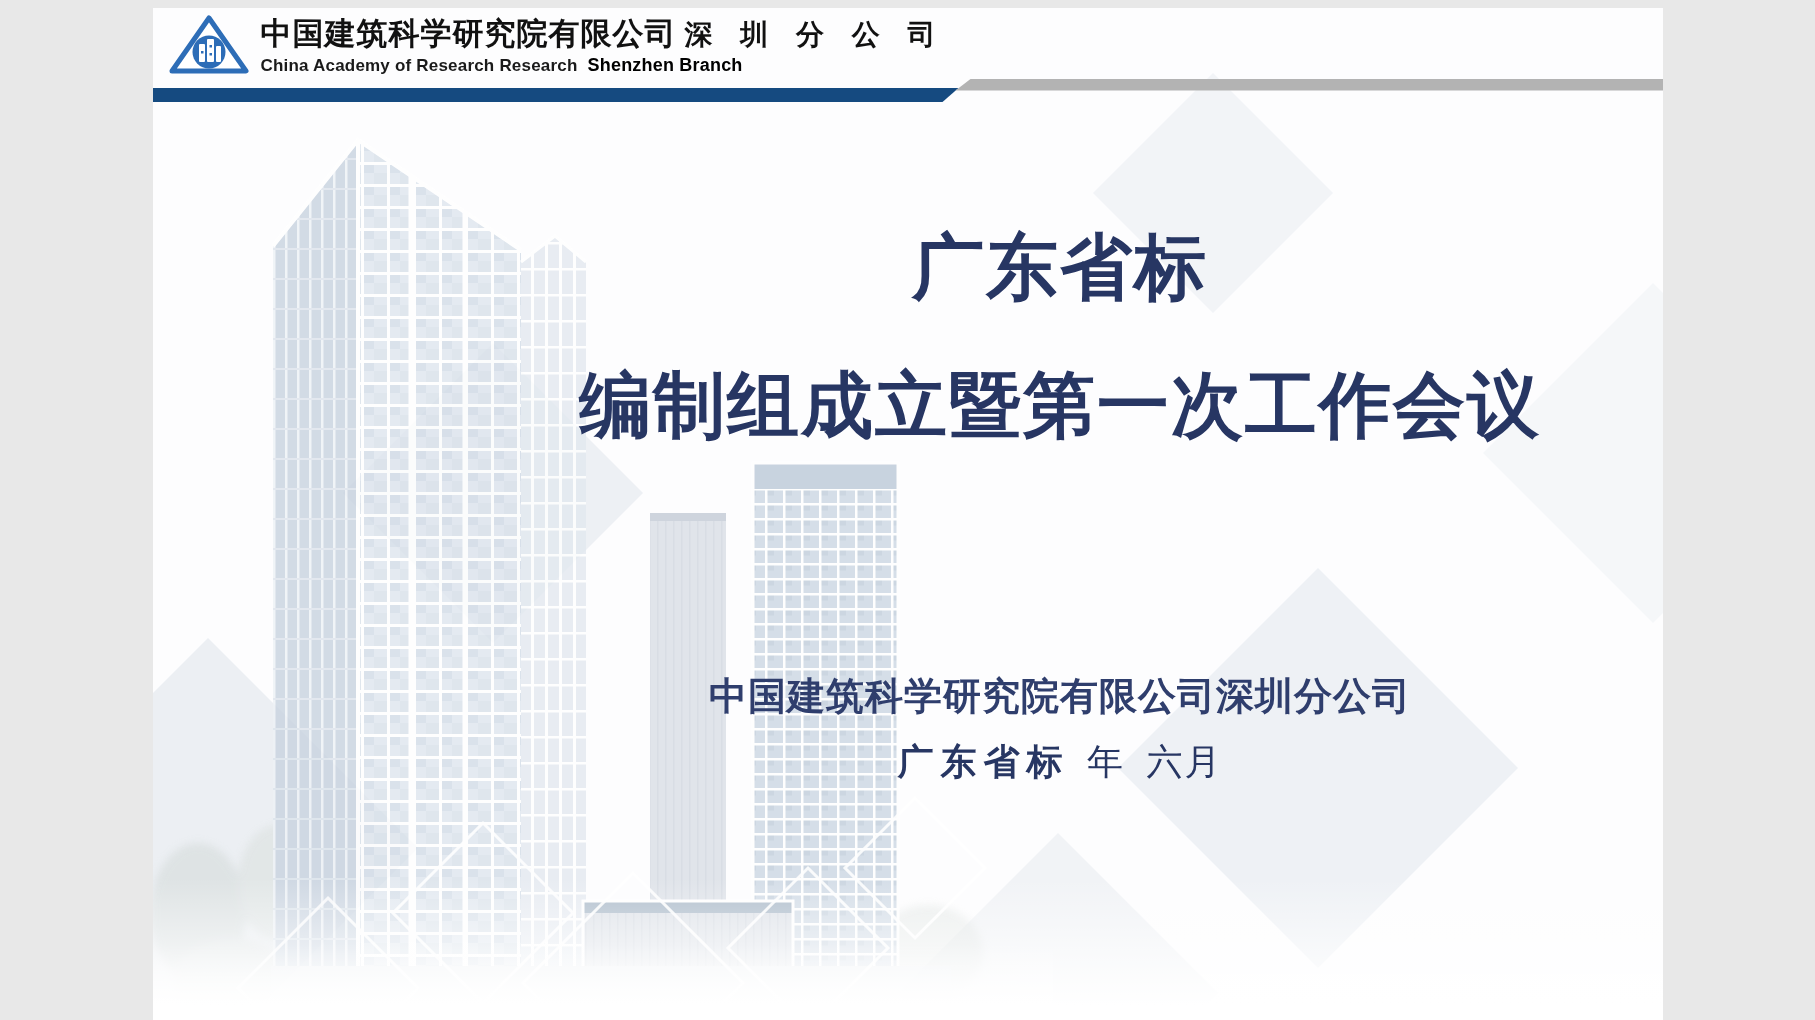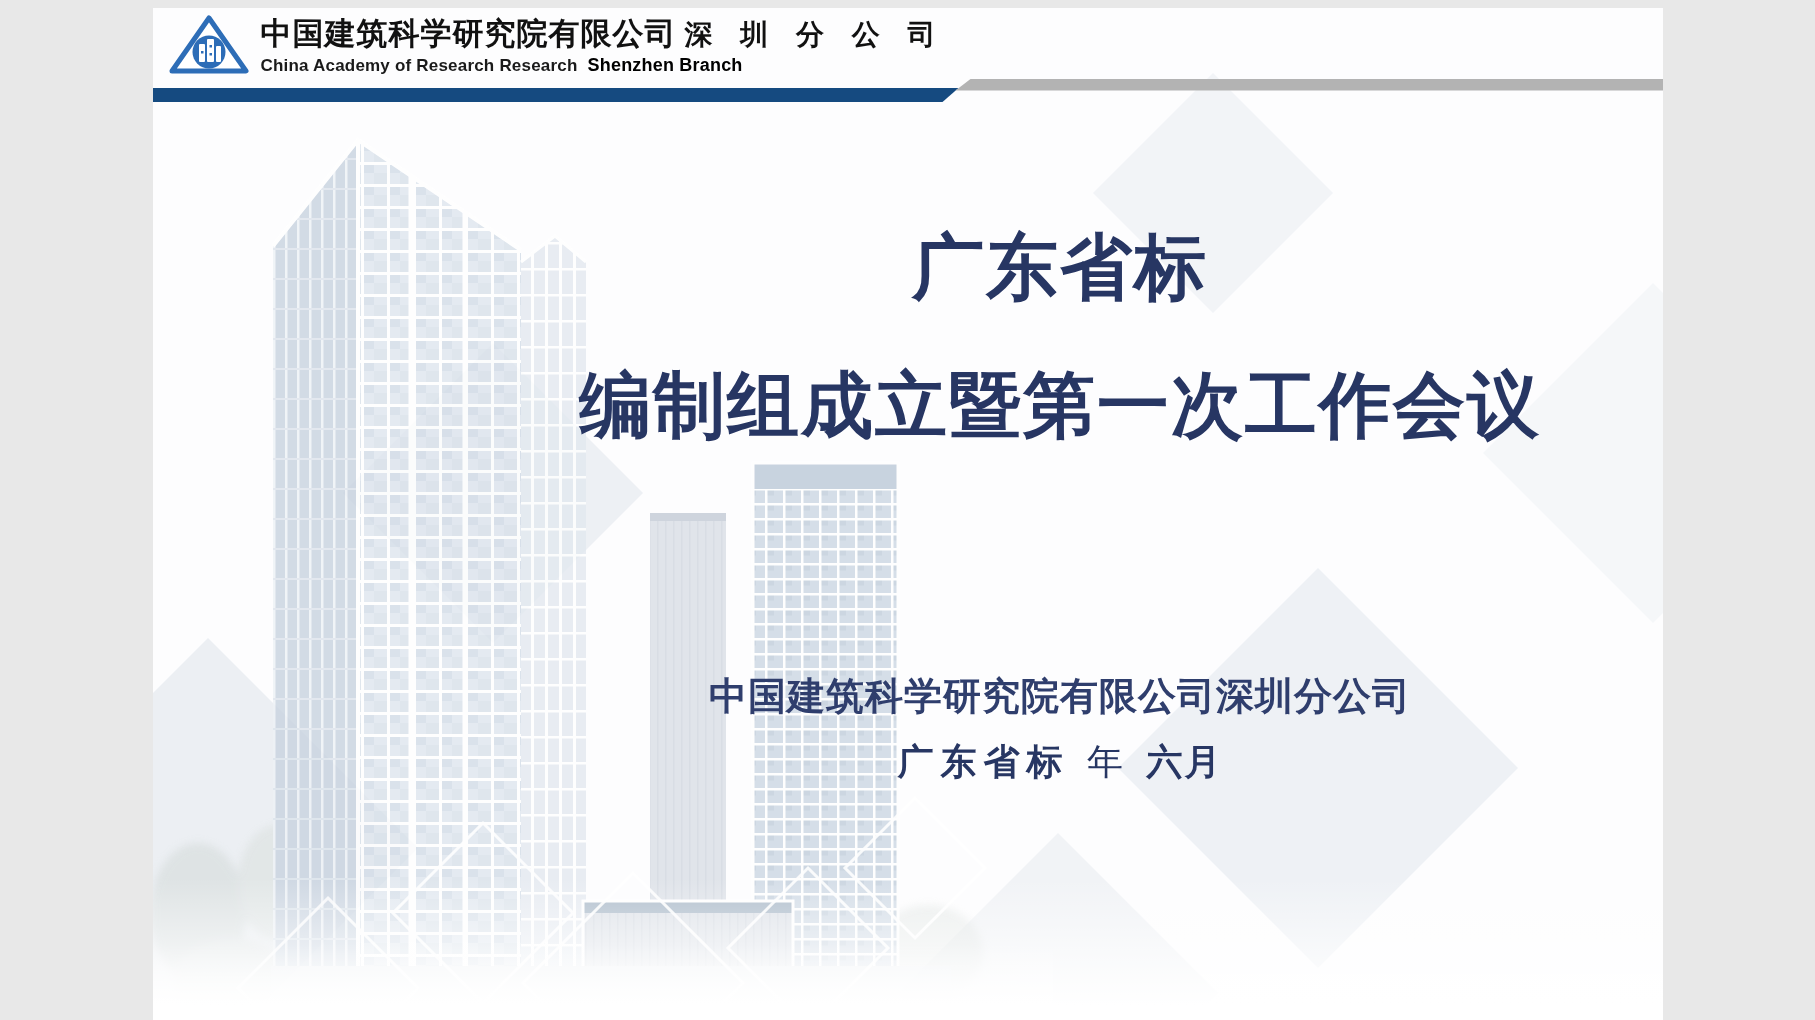--- a/index.html
+++ b/index.html
@@ -35,21 +35,21 @@
   .title-block{position:absolute;left:0;top:196px;width:1815px;text-align:center;
     color:#273663;font-weight:bold;font-size:72px;line-height:138px;
     font-family:Liberation Mono, monospace;letter-spacing:2px;}
   .subtitle{position:absolute;left:0;top:663px;width:1815px;text-align:center;
     color:#2f3e6d;font-size:38px;font-weight:bold;letter-spacing:1px;
     font-family:"DejaVu Sans","Liberation Sans",sans-serif;}
   .date-line{position:absolute;left:0;top:730px;width:1815px;text-align:center;
     color:#273663;font-size:36px;font-family:"DejaVu Sans","Liberation Sans",sans-serif;}
   .date-year{font-weight:bold;letter-spacing:7px;}
   .date-label{font-weight:normal;margin:0 12px 0 6px;}
-  .date-month{font-weight:700;letter-spacing:2px;}
+  .date-month{font-weight:400;letter-spacing:2px;}
 </style>
 </head>
 <body>
 
 <div class="slide">
 
   <svg class="bg-art" viewBox="0 0 1815 1020" xmlns="http://www.w3.org/2000/svg" aria-hidden="true">
     <defs>
       <pattern id="pA" width="26" height="22" patternUnits="userSpaceOnUse">
         <rect width="26" height="22" fill="#dfe6ee"></rect>

